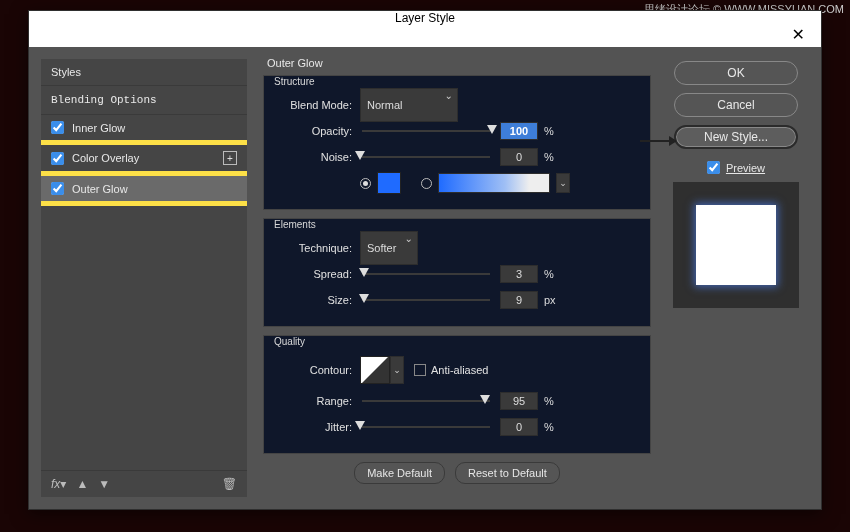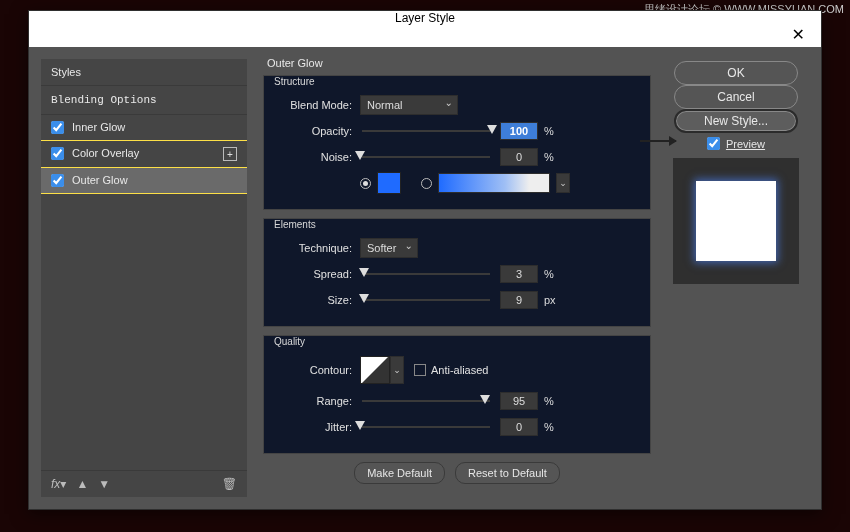--- a/index.html
+++ b/index.html
@@ -9,34 +9,34 @@
     position: absolute; left: 28px; top: 10px; width: 794px; height: 500px;
     background: #535353; border: 1px solid #2f2f2f; box-shadow: 0 4px 16px rgba(0,0,0,0.5);
   }
   .titlebar { height: 36px; background: #fff; display:flex; align-items:center; padding:0 10px; color:#000; font-size:12px;flex-direction:column; }
   .titlebar .close { margin-left:auto; font-size:16px; cursor:pointer; padding:0 6px; }
   .body { display:flex; height: calc(100% - 36px); }
   .left { width:230px; padding:12px; display:flex; flex-direction:column; }
   .style-list { background:#454545; height:100%; display:flex; flex-direction:column; }
   .hdr { padding:7px 10px; color:#e8e8e8; font-size:11px; border-bottom:1px solid #3a3a3a; }
   .hdr.blend { padding:8px 10px;font-family:Liberation Mono, monospace; }
-  .item { padding:6px 10px; display:flex; align-items:flex-start; color:#e8e8e8; font-size:11px; border-bottom:1px solid #fde047; cursor:pointer; }
+  .item { padding:6px 10px; display:flex; align-items:center; color:#e8e8e8; font-size:11px; border-bottom:5px solid #fde047; cursor:pointer; }
   .item.sel { background:#6a6a6a; }
   .item input[type=checkbox]{ margin-right:8px; accent-color:#3b8eea; width:13px; height:13px; }
   .item .plus { margin-left:auto; width:14px; height:14px; border:1px solid #bbb; display:flex; align-items:center; justify-content:center; font-size:10px; color:#ddd; }
   .left-foot { margin-top:auto; padding:6px 10px; display:flex; align-items:center; color:#bbb; font-size:12px; gap:10px; border-top:1px solid #3a3a3a; }
   .left-foot .trash { margin-left:auto; }
 
   .center { flex:1; padding:10px 8px 10px 4px; color:#e2e2e2; font-size:11px; }
   .panel-title { font-size:11px; color:#e8e8e8; margin:0 0 6px 4px; }
   .group { border:1px solid #444; background:#0f172a; padding:0 10px 10px; margin-bottom:8px; }
   .group-title { font-size:10px; color:#d8d8d8; margin-bottom:8px; }
   .row { display:flex; align-items:center; margin-bottom:6px; height:20px; }
   .lab { width:78px; text-align:right; margin-right:8px; color:#e0e0e0; }
-  .select { background:#3a3a3a; border:1px solid #2d2d2d; color:#ddd; font-size:11px; height:20px; padding:0 18px 0 6px; position:relative; display:inline-flex; align-items:center; cursor:pointer; }
+  .select { background:#3a3a3a; border:1px solid #2d2d2d; color:#ddd; font-size:11px; height:34px; padding:0 18px 0 6px; position:relative; display:inline-flex; align-items:center; cursor:pointer; }
   .select::after { content:"⌄"; position:absolute; right:4px; top:1px; font-size:10px; color:#ccc; }
   .sel-blend { width:98px; }
   .sel-tech { width:58px; }
   .slider { flex:1; max-width:132px; height:14px; position:relative; margin-right:8px; }
   .slider::before { content:""; position:absolute; left:2px; right:2px; top:6px; height:2px; background:#3a3a3a; }
   .thumb { position:absolute; top:1px; width:0; height:0; border-left:5px solid transparent; border-right:5px solid transparent; border-top:9px solid #ddd; transform:translateX(-5px); }
   .numbox { width:38px; background:#3a3a3a; border:1px solid #2d2d2d; color:#ddd; font-size:11px; text-align:center; height:18px; line-height:16px; }
   .numbox.hi { background:#3e7ed8; color:#fff;font-weight:bold; }
   .unit { width:18px; margin-left:6px; color:#ddd; }
   .color-row { display:flex; align-items:center; gap:6px; margin-left:86px; }
@@ -44,21 +44,21 @@
   .radio.on::after { content:""; display:block; width:5px; height:5px; background:#ddd; border-radius:50%; margin:2px; }
   .swatch { width:24px; height:22px; background:#1f6bff; border:1px solid #222; }
   .grad { width:112px; height:20px; background:linear-gradient(to right,#1f6bff 0%,#9fbff5 60%,#eee 82%,#eee 82%),repeating-conic-gradient(#ccc 0 25%, #fff 0 50%) 0 0/10px 10px; border:1px solid #2d2d2d; position:relative; }
   .grad-dd { width:14px; height:20px; background:#3a3a3a; border:1px solid #2d2d2d; display:flex; align-items:center; justify-content:center; color:#ccc; font-size:9px; }
   .contour { width:30px; height:28px; background:linear-gradient(135deg,#fff 49%,#333 51%); border:1px solid #222; }
   .cb { width:12px; height:12px; border:1px solid #888; display:inline-block; margin-right:5px; }
   .btns { display:flex; gap:10px; justify-content:center; margin-top:8px; }
   .btn-s { background:#555; border:1px solid #3a3a3a; border-radius:10px; color:#e6e6e6; font-size:11px; padding:4px 12px; cursor:pointer; }
 
   .right { width:162px; padding:14px 14px 0 6px; display:flex; flex-direction:column; align-items:center; }
-  .pill { width:124px; height:24px; border:1px solid #888; border-radius:12px; color:#e8e8e8; font-size:12px; display:flex; align-items:center; justify-content:center; background:#555; cursor:pointer; }
+  .pill { width:124px; height:24px; border:1px solid #888; border-radius:12px; color:#e8e8e8; font-size:12px; display:flex; align-items:center; justify-content:center; background:#555; margin-bottom:8px; cursor:pointer; }
   .pill.emph { border:2px solid #2b2b2b; box-shadow:0 0 0 1px #888 inset; background:#5d5d5d; }
   .arrow { position:absolute; left:640px; top:140px; width:36px; height:1px; }
   .arrow::before { content:""; position:absolute; top:0; left:0; width:100%; border-top:2px solid #222; }
   .arrow::after { content:""; position:absolute; right:-1px; top:-4px; border-left:8px solid #222; border-top:5px solid transparent; border-bottom:5px solid transparent; }
   .prev-row { display:flex; align-items:center; color:#e6e6e6; font-size:11px; margin:4px 0 8px;text-decoration:underline; }
   .prev-row input { margin-right:6px; accent-color:#3b8eea; width:13px; height:13px; }
   .preview-box { width:126px; height:126px; background:#2f2f2f; display:flex; align-items:center; justify-content:center; }
   .preview-inner { width:80px; height:80px; background:#fff; box-shadow: 0 0 8px 2px rgba(77,134,255,0.6); }
 </style>
 </head>

